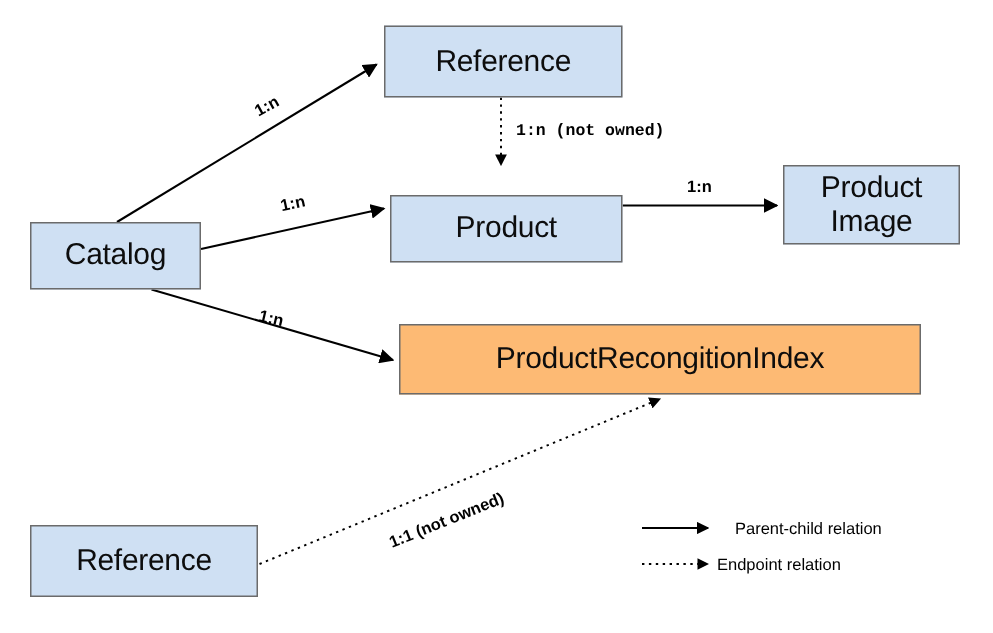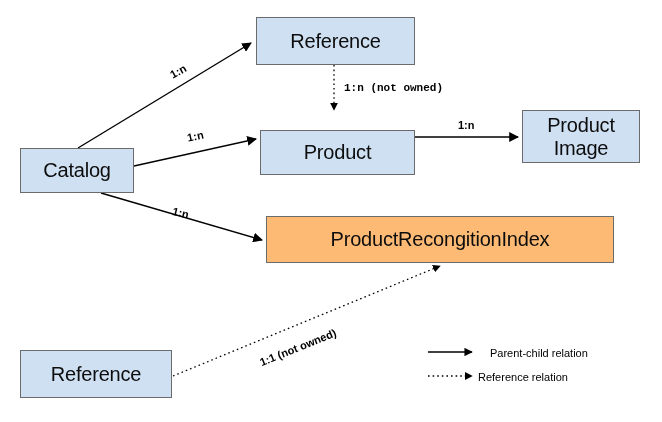--- a/index.html
+++ b/index.html
@@ -114,15 +114,15 @@
     </div>
 
   <div class="edge-label" style="left: 168px; top: 70px; font-size: 11px; transform-origin: left top; transform: rotate(-29deg);">1:n</div>
   <div class="edge-label" style="left: 186px; top: 132px; font-size: 11px; transform-origin: left top; transform: rotate(-12deg);">1:n</div>
   <div class="edge-label" style="left: 174px; top: 205px; font-size: 11px; transform-origin: left top; transform: rotate(13deg);">1:n</div>
   <div class="edge-label" style="left: 344px; top: 82px; font-size: 11px; transform-origin: left top; transform: rotate(0deg); font-family: Liberation Mono, monospace;">1:n (not owned)</div>
   <div class="edge-label" style="left: 458px; top: 119px; font-size: 11px; transform-origin: left top; transform: rotate(0deg);">1:n</div>
   <div class="edge-label" style="left: 258px; top: 357px; font-size: 11px; transform-origin: left top; transform: rotate(-22deg);">1:1 (not owned)</div>
 
   <div class="legend-label" style="left: 478px; top: 347px; font-size: 11px; padding-left: 12px;">Parent-child relation</div>
-  <div class="legend-label" style="left: 478px; top: 371px; font-size: 11px;">Reference relation</div>
+  <div class="legend-label" style="left: 478px; top: 371px; font-size: 11px;">Endpoint relation</div>
 
 </div>
 
 </body></html>

